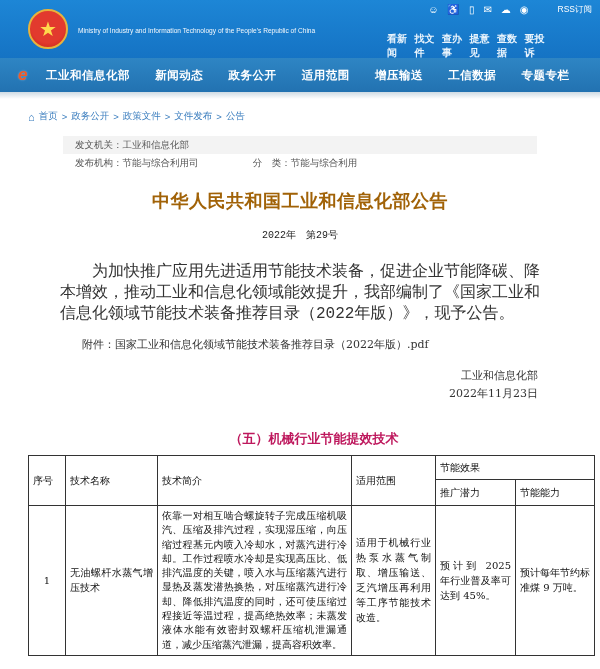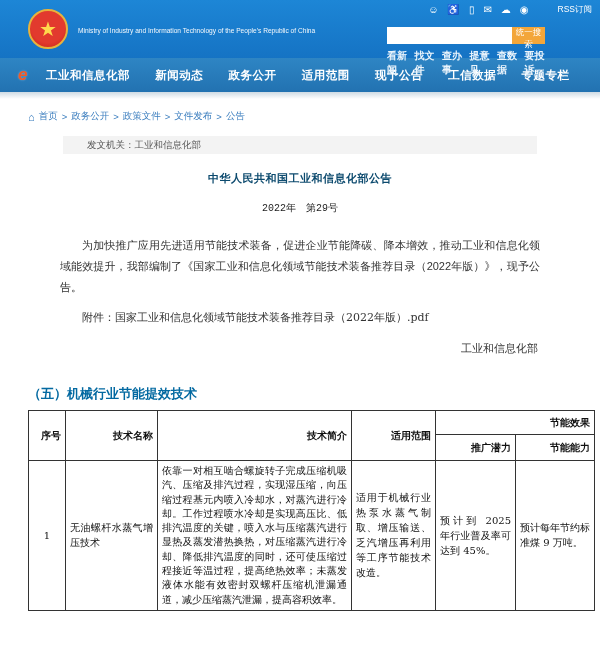--- a/index.html
+++ b/index.html
@@ -44,43 +44,43 @@
   .breadcrumb { margin:11px 0 0 28px; font-size:9.5px; color:#3a7dbe; display:flex;
                 align-items:center; gap:4px; }
   .breadcrumb .home-icon { font-size:11px; color:#3a7dbe; }
   .breadcrumb .crumb { cursor:pointer; }
   .breadcrumb .sep { color:#3a7dbe; }
 
   
   .doc-meta { margin:13px 63px 0; font-size:9.5px; color:#555; }
   .meta-row { padding:4px 12px; line-height:10px; }
   .meta-row:nth-child(odd) { background:#f3f3f3; }
-  .meta-pair { display:inline-block; min-width:175px;margin-left:12px; }
+  .meta-pair { display:inline-block; min-width:175px; }
   .meta-label { color:#555; }
 
   
-  .article-title { text-align:center; margin-top:17px; font-size:11px; font-weight:bold;
-                   color:#0c4a6e; letter-spacing:.5px; }
+  .article-title { text-align:center; margin-top:17px; font-size:18px; font-weight:bold;
+                   color:#a16207; letter-spacing:.5px; }
   .article-issue { text-align:center; margin-top:15px; font-size:10px; color:#222;
                    font-family:Liberation Mono, monospace; }
-  .article-para { margin:20px 60px 9px; font-size:11px; line-height:21px; color:#333;
-                  text-indent:2em; font-family:Liberation Sans, sans-serif; text-align:justify; }
+  .article-para { margin:20px 60px 9px; font-size:16px; line-height:21px; color:#333;
+                  text-indent:2em; font-family:Liberation Mono, monospace; text-align:justify; }
   .attachment { margin:12px 60px 0; font-size:11px; color:#333; text-indent:2em;
                 font-family:"DejaVu Serif", serif; cursor:pointer; }
   .signature { margin:15px 62px 0; text-align:right; font-size:11px; color:#333;
                line-height:18px; font-family:"DejaVu Serif", serif; }
 
   
-  .section-heading { margin:27px 0 0 28px; font-size:13px; font-weight:bold; color:#0369a1;
-                     font-family:"DejaVu Serif", serif; }
+  .section-heading { margin:27px 0 0 28px; font-size:13px; font-weight:bold; color:#be185d;
+                     font-family:"DejaVu Serif", serif;text-align:center; }
   table.tech { border-collapse:collapse; margin:7px 0 0 28px; width:566px;
                font-family:"DejaVu Serif", serif; table-layout:fixed; }
   table.tech th, table.tech td { border:1px solid #333; font-size:10px; color:#111;
                padding:3px 4px; vertical-align:middle; }
-  table.tech th { font-weight:bold; text-align:right; }
+  table.tech th { font-weight:normal; text-align:left; }
   col.c-no{width:37px;} col.c-name{width:92px;} col.c-intro{width:194px;}
   col.c-scope{width:84px;} col.c-pot{width:80px;} col.c-cap{width:79px;}
   .th-top{height:24px;} .th-sub{height:26px;}
   td.cell-no { text-align:center; }
   td.cell-name { text-align:justify; padding:4px 7px; line-height:15px; }
   td.cell-intro { text-align:justify; line-height:14.3px; padding:4px 5px; }
   td.cell-scope, td.cell-pot, td.cell-cap { text-align:justify; line-height:15px;
                padding:4px 6px; }
 </style>
 </head>
@@ -98,43 +98,39 @@
   </div>
 
   <div class="logo-area">
     <div class="emblem">★</div>
     <div class="site-titles">
       <div class="site-subtitle">Ministry of Industry and Information Technology of the People's Republic of China</div>
     </div>
   </div>
 
   <div class="search-area">
-    <div class="search-row">
-      <input class="search-input" type="text" style="">
-      <button class="search-btn">统一搜索</button>
-    </div>
     <div class="quick-links">
       <span>看新闻</span>
       <span>找文件</span>
       <span>查办事</span>
       <span>提意见</span>
       <span>查数据</span>
       <span>要投诉</span>
     </div>
   </div>
 </div>
 
 <div class="navbar">
   <span class="e-logo">e</span>
   <div class="nav-items">
     <span class="nav-item">工业和信息化部</span>
     <span class="nav-item">新闻动态</span>
     <span class="nav-item">政务公开</span>
     <span class="nav-item">适用范围</span>
-    <span class="nav-item">现予公告</span>
+    <span class="nav-item">增压输送</span>
     <span class="nav-item">工信数据</span>
     <span class="nav-item">专题专栏</span>
   </div>
 </div>
 <div class="nav-shadow"></div>
 
 <div class="breadcrumb">
   <span class="home-icon">⌂</span>
   <span class="crumb">首页</span>
   <span class="sep">&gt;</span>
@@ -144,30 +140,39 @@
   <span class="sep">&gt;</span>
   <span class="crumb">文件发布</span>
   <span class="sep">&gt;</span>
   <span class="crumb">公告</span>
 </div>
 
 <div class="doc-meta">
   <div class="meta-row">
     <span class="meta-pair">
       <span class="meta-label">发文机关：</span><span>工业和信息化部</span>
+    </span>
+  </div>
+  <div class="meta-row">
+    <span class="meta-pair">
+      <span class="meta-label">发布机构：</span><span>节能与综合利用司</span>
+    </span>
+    <span class="meta-pair">
+      <span class="meta-label">分　类：</span><span>节能与综合利用</span>
     </span>
   </div>
 </div>
 
 <div class="article-title">中华人民共和国工业和信息化部公告</div>
 <div class="article-issue">2022年　第29号</div>
 <p class="article-para">为加快推广应用先进适用节能技术装备，促进企业节能降碳、降本增效，推动工业和信息化领域能效提升，我部编制了《国家工业和信息化领域节能技术装备推荐目录（2022年版）》，现予公告。</p>
 <div class="attachment">附件：国家工业和信息化领域节能技术装备推荐目录（2022年版）.pdf</div>
 <div class="signature">
   <div>工业和信息化部</div>
+  <div>2022年11月23日</div>
 </div>
 
 <div class="section-heading">（五）机械行业节能提效技术</div>
 
 <table class="tech">
   <colgroup>
     <col class="c-no">
       <col class="c-name">
       <col class="c-intro">
     <col class="c-scope">

